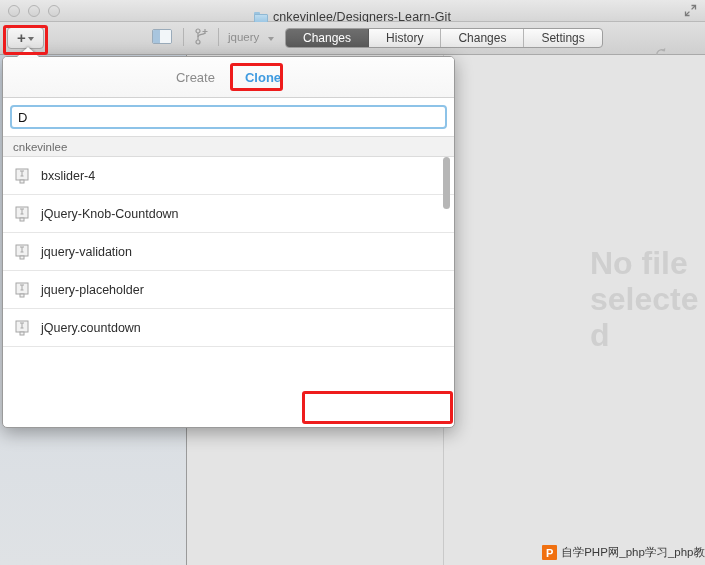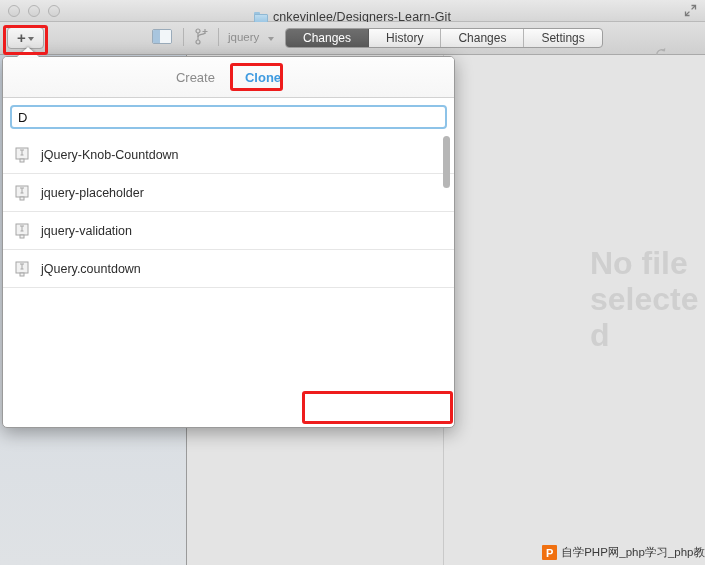--- a/index.html
+++ b/index.html
@@ -412,60 +412,71 @@
 
     <div class="pop-header">
       <span class="pop-tab">Create</span>
       <span class="pop-tab active">Clone</span>
     </div>
 
     <div class="pop-search-wrap">
       <input class="pop-search" type="text" value="D" style="">
     </div>
 
+    <div class="list-group-header">cnkevinlee</div>
 
     <div class="repo-list">
       <div class="repo-item">
         <span class="repo-icon">
           <svg viewBox="0 0 14 16" width="14" height="16" aria-hidden="true">
             <rect x="1" y="1" width="12" height="11" fill="#f2f2f2" stroke="#a6a6a6" stroke-width="1"></rect>
             <path d="M7 3 V8 M5 3 H9 M5.5 8 H8.5" stroke="#a6a6a6" stroke-width="1" fill="none"></path>
             <rect x="5" y="12" width="4" height="3" fill="#f2f2f2" stroke="#a6a6a6" stroke-width="1"></rect>
           </svg>
         </span>
+        <span class="repo-label">bxslider-4</span>
+      </div>
+      <div class="repo-item">
+        <span class="repo-icon">
+          <svg viewBox="0 0 14 16" width="14" height="16" aria-hidden="true">
+            <rect x="1" y="1" width="12" height="11" fill="#f2f2f2" stroke="#a6a6a6" stroke-width="1"></rect>
+            <path d="M7 3 V8 M5 3 H9 M5.5 8 H8.5" stroke="#a6a6a6" stroke-width="1" fill="none"></path>
+            <rect x="5" y="12" width="4" height="3" fill="#f2f2f2" stroke="#a6a6a6" stroke-width="1"></rect>
+          </svg>
+        </span>
         <span class="repo-label">jQuery-Knob-Countdown</span>
+      </div>
+      <div class="repo-item">
+        <span class="repo-icon">
+          <svg viewBox="0 0 14 16" width="14" height="16" aria-hidden="true">
+            <rect x="1" y="1" width="12" height="11" fill="#f2f2f2" stroke="#a6a6a6" stroke-width="1"></rect>
+            <path d="M7 3 V8 M5 3 H9 M5.5 8 H8.5" stroke="#a6a6a6" stroke-width="1" fill="none"></path>
+            <rect x="5" y="12" width="4" height="3" fill="#f2f2f2" stroke="#a6a6a6" stroke-width="1"></rect>
+          </svg>
+        </span>
+        <span class="repo-label">jquery-validation</span>
       </div>
       <div class="repo-item">
         <span class="repo-icon">
           <svg viewBox="0 0 14 16" width="14" height="16" aria-hidden="true">
             <rect x="1" y="1" width="12" height="11" fill="#f2f2f2" stroke="#a6a6a6" stroke-width="1"></rect>
             <path d="M7 3 V8 M5 3 H9 M5.5 8 H8.5" stroke="#a6a6a6" stroke-width="1" fill="none"></path>
             <rect x="5" y="12" width="4" height="3" fill="#f2f2f2" stroke="#a6a6a6" stroke-width="1"></rect>
           </svg>
         </span>
         <span class="repo-label">jquery-placeholder</span>
       </div>
       <div class="repo-item">
         <span class="repo-icon">
           <svg viewBox="0 0 14 16" width="14" height="16" aria-hidden="true">
             <rect x="1" y="1" width="12" height="11" fill="#f2f2f2" stroke="#a6a6a6" stroke-width="1"></rect>
             <path d="M7 3 V8 M5 3 H9 M5.5 8 H8.5" stroke="#a6a6a6" stroke-width="1" fill="none"></path>
             <rect x="5" y="12" width="4" height="3" fill="#f2f2f2" stroke="#a6a6a6" stroke-width="1"></rect>
           </svg>
         </span>
-        <span class="repo-label">jquery-validation</span>
-      </div>
-      <div class="repo-item">
-        <span class="repo-icon">
-          <svg viewBox="0 0 14 16" width="14" height="16" aria-hidden="true">
-            <rect x="1" y="1" width="12" height="11" fill="#f2f2f2" stroke="#a6a6a6" stroke-width="1"></rect>
-            <path d="M7 3 V8 M5 3 H9 M5.5 8 H8.5" stroke="#a6a6a6" stroke-width="1" fill="none"></path>
-            <rect x="5" y="12" width="4" height="3" fill="#f2f2f2" stroke="#a6a6a6" stroke-width="1"></rect>
-          </svg>
-        </span>
         <span class="repo-label">jQuery.countdown</span>
       </div>
 
       <div class="list-scrollbar">
         <div class="thumb"></div>
       </div>
     </div>
 
   </div>
 

